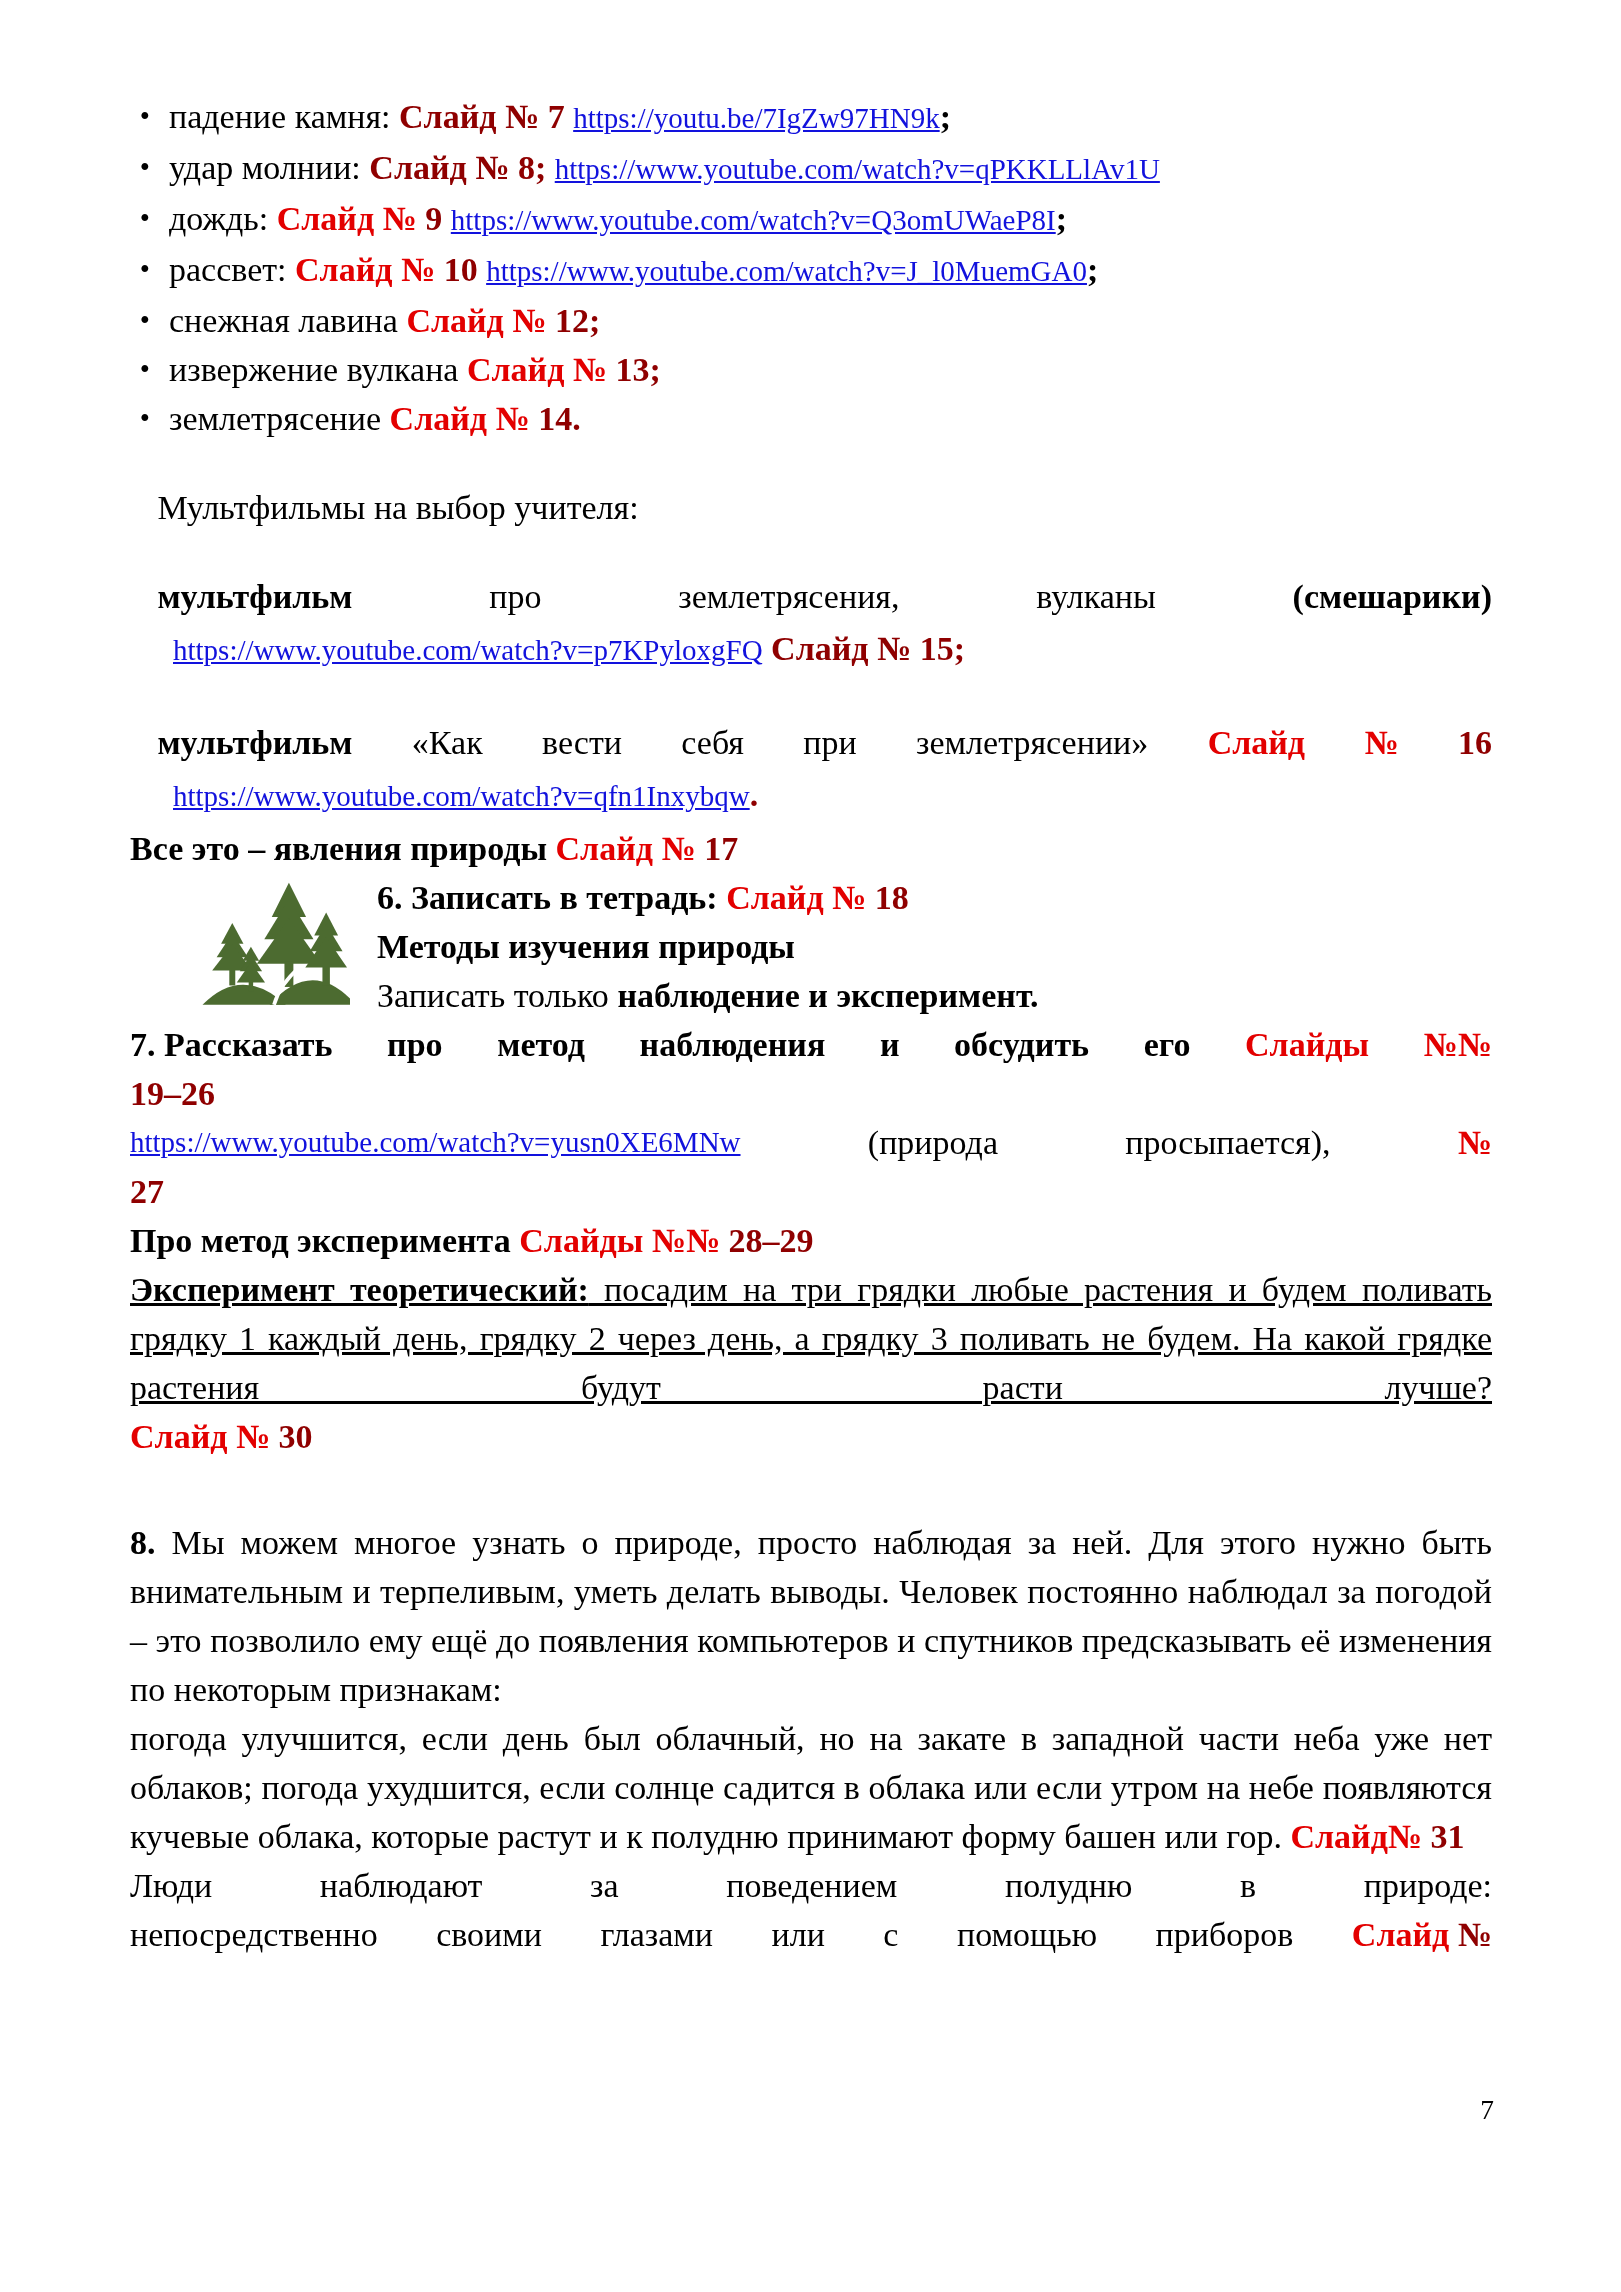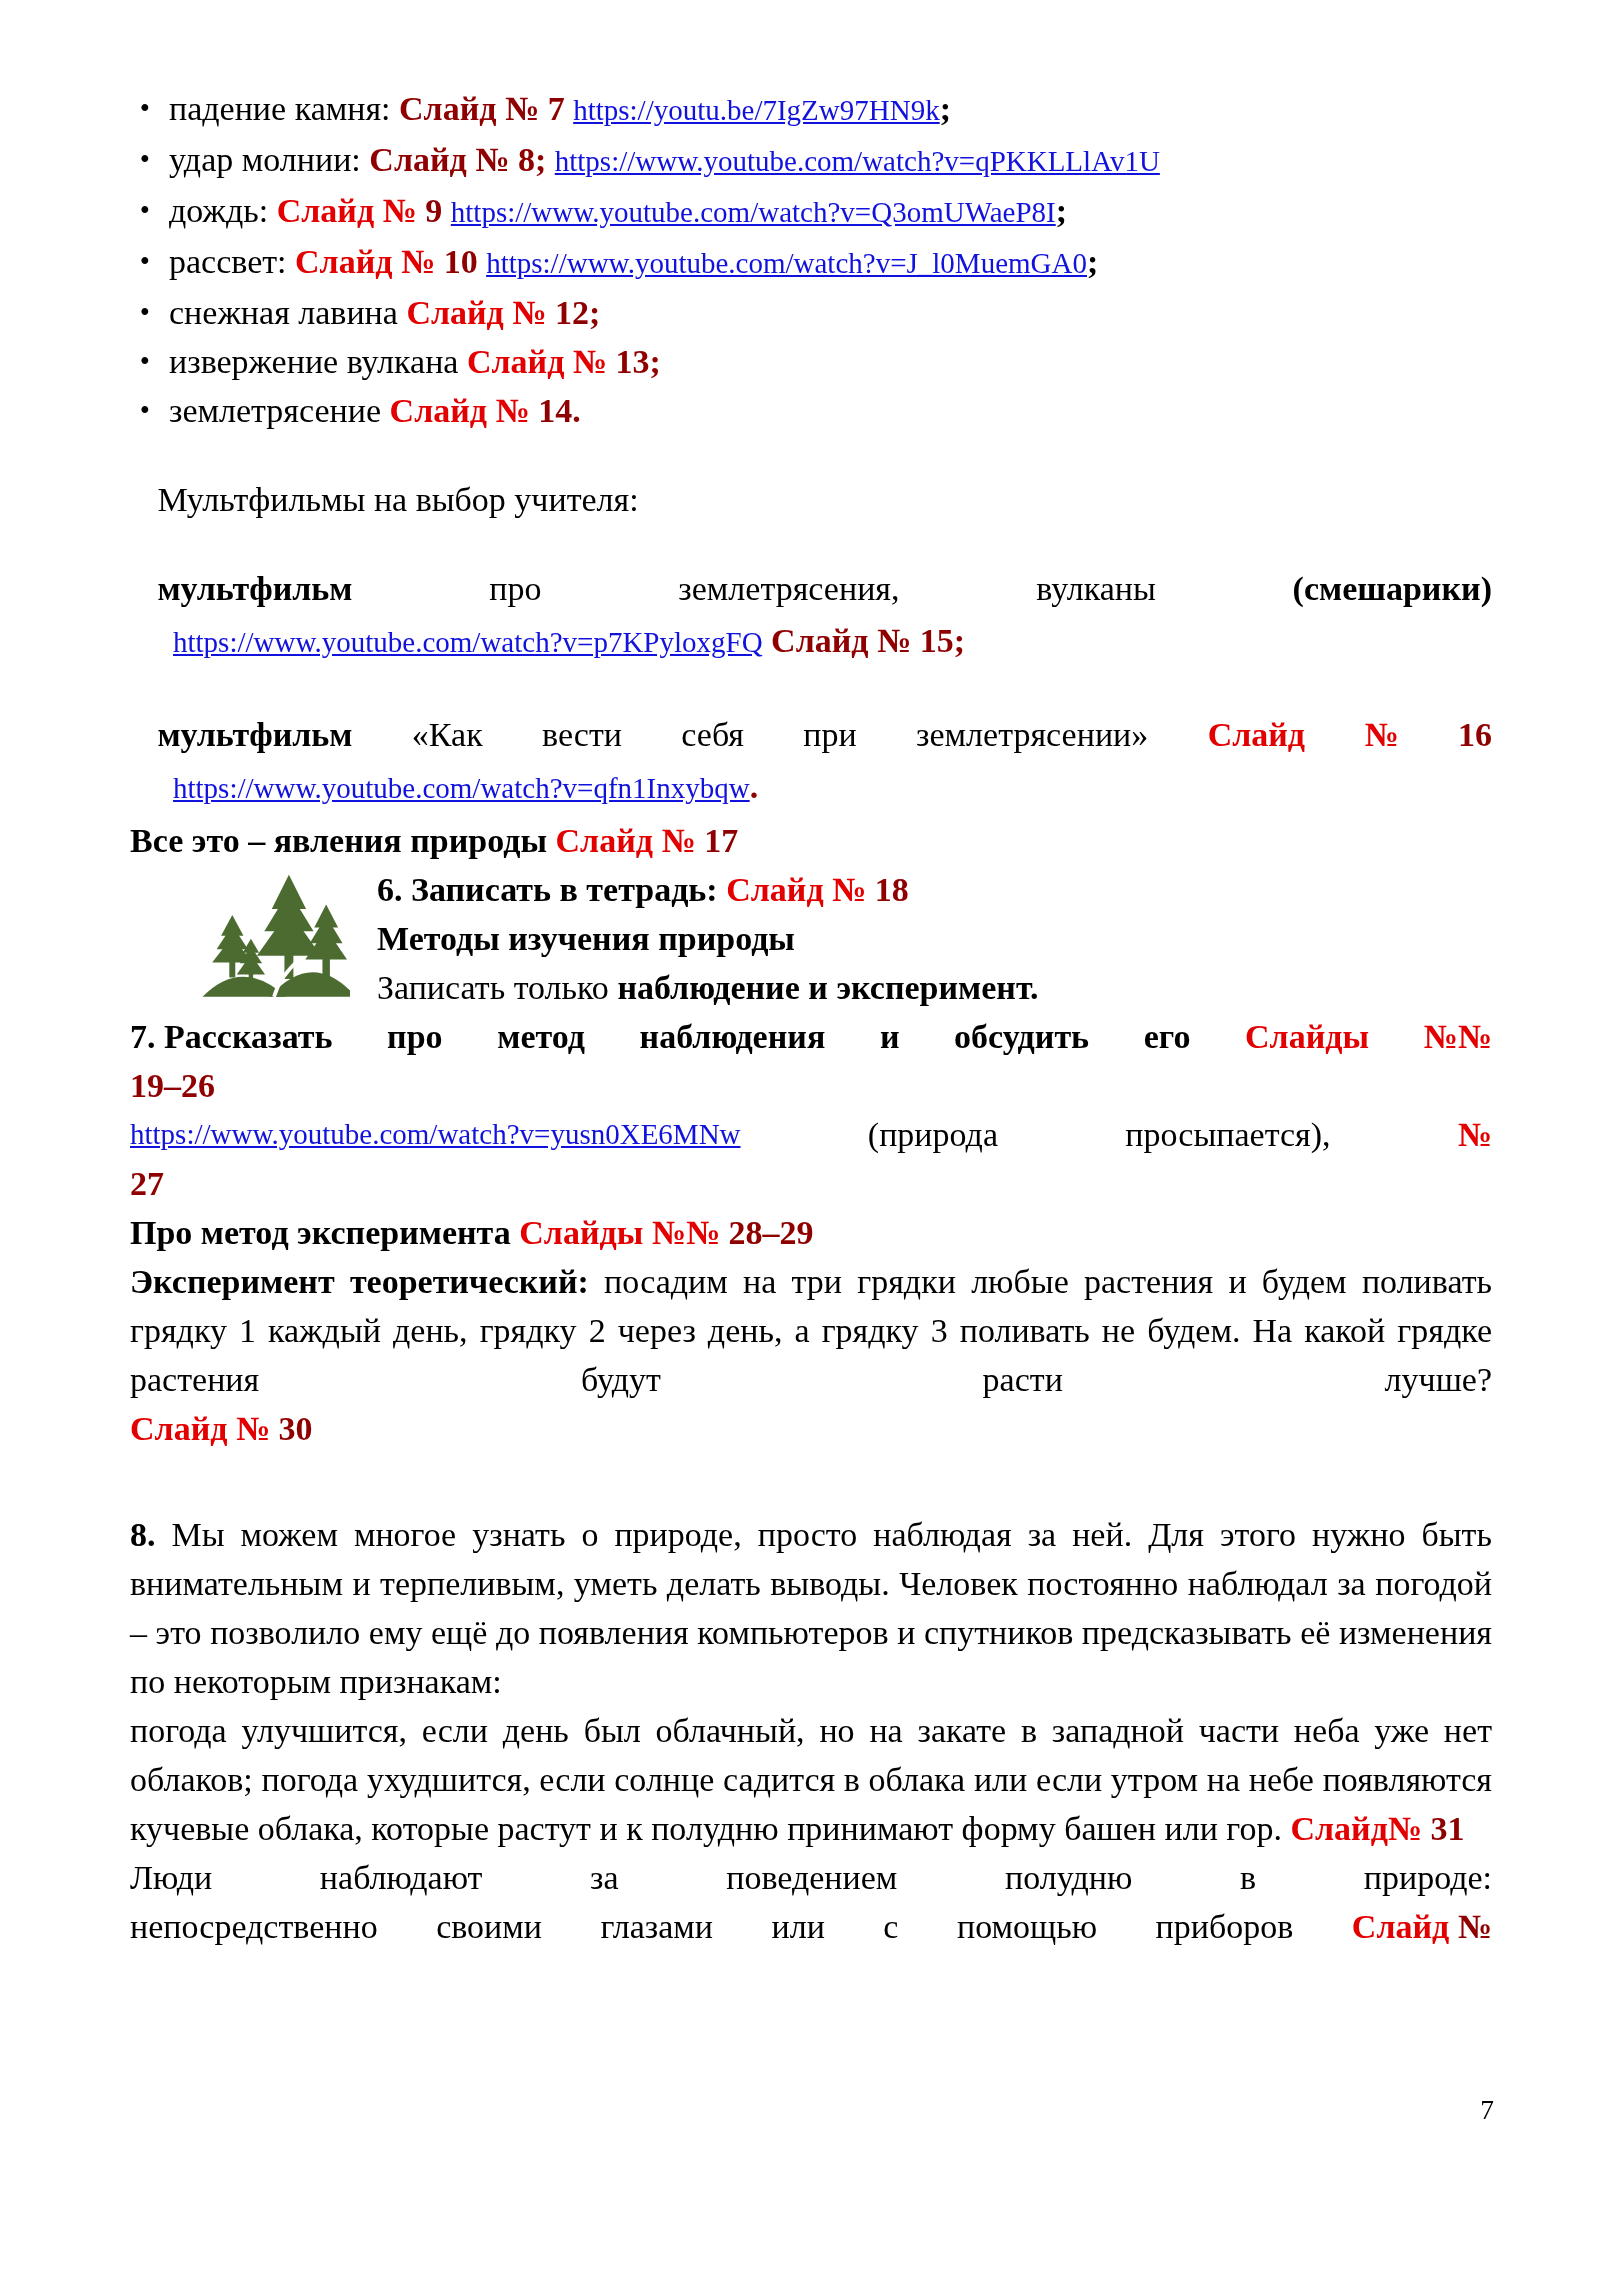--- a/index.html
+++ b/index.html
@@ -1,36 +1,36 @@
 <!DOCTYPE html>
 <html style="--red: #e30000; --dark-red: #8f0000; --link: #1212dd; --green: #4c6b30; --text: #000000;"><head>
 <meta charset="utf-8">
 <style>
   :root { --red:#e30000; --dark-red:#8f0000; --link:#1212dd; --green:#4c6b30; --text:#000000; }
   html,body { margin:0; padding:0; background:#ffffff; }
   .page { position:relative; width:1621px; height:2293px; background:#fff; overflow:hidden;
           font-family:"Liberation Serif", serif; font-size:34px; line-height:49px; color:var(--text); }
-  .content { position:absolute; left:130px; top:84px; width:1362px; }
+  .content { position:absolute; left:130px; top:92px; width:1362px; }
 
   ul.bullets { list-style:none; margin:0; padding:0; }
   ul.bullets li { position:relative; padding-left:39px; }
   ul.bullets li::before { content:"•"; position:absolute; left:9.8px; top:0; font-size:29px; }
 
   .b { font-weight:bold; }
   .sr { color:var(--red); font-weight:bold; }
   .sd { color:var(--dark-red); font-weight:bold; }
   a.doclink { color:var(--link); font-size:29px; text-decoration:underline; cursor:pointer; }
   .tail { font-weight:bold; }
 
   .indent { margin-left:27.4px;margin-top:40px; }
   .link-line { margin-left:43px; padding:2.9px 0; }
 
   .jline { display:flex; justify-content:space-between; }
   .just { text-align:justify; }
-  .just-all { text-align:justify; text-align-last:justify; }
+  .just-all { text-align:justify; text-align-last:justify;text-decoration:underline; }
 
   .sec6 { display:flex; }
   .sec6-icon { flex:0 0 247px; box-sizing:border-box; padding-left:71px; padding-top:5.9px; }
   .sec6-text { flex:1; }
 
   .sec7 { }
   .sec8 { margin-top:57px; }
 
   .pageno { position:absolute; right:127px; top:2094px; font-size:27.4px; line-height:33px; }
 </style>

